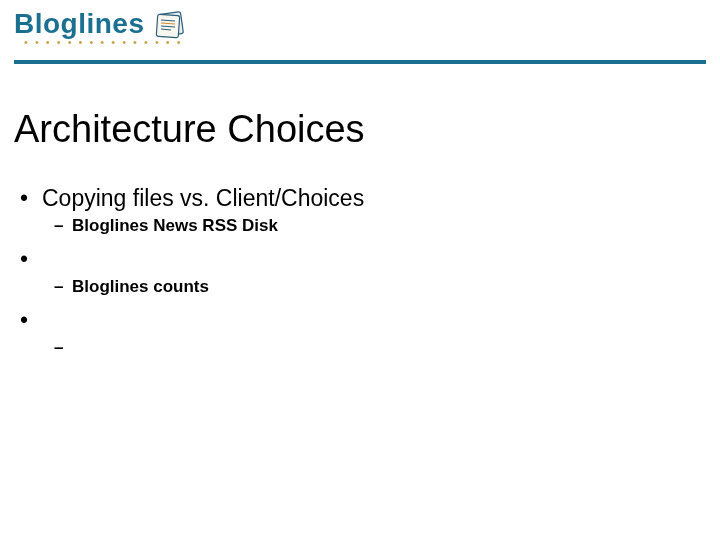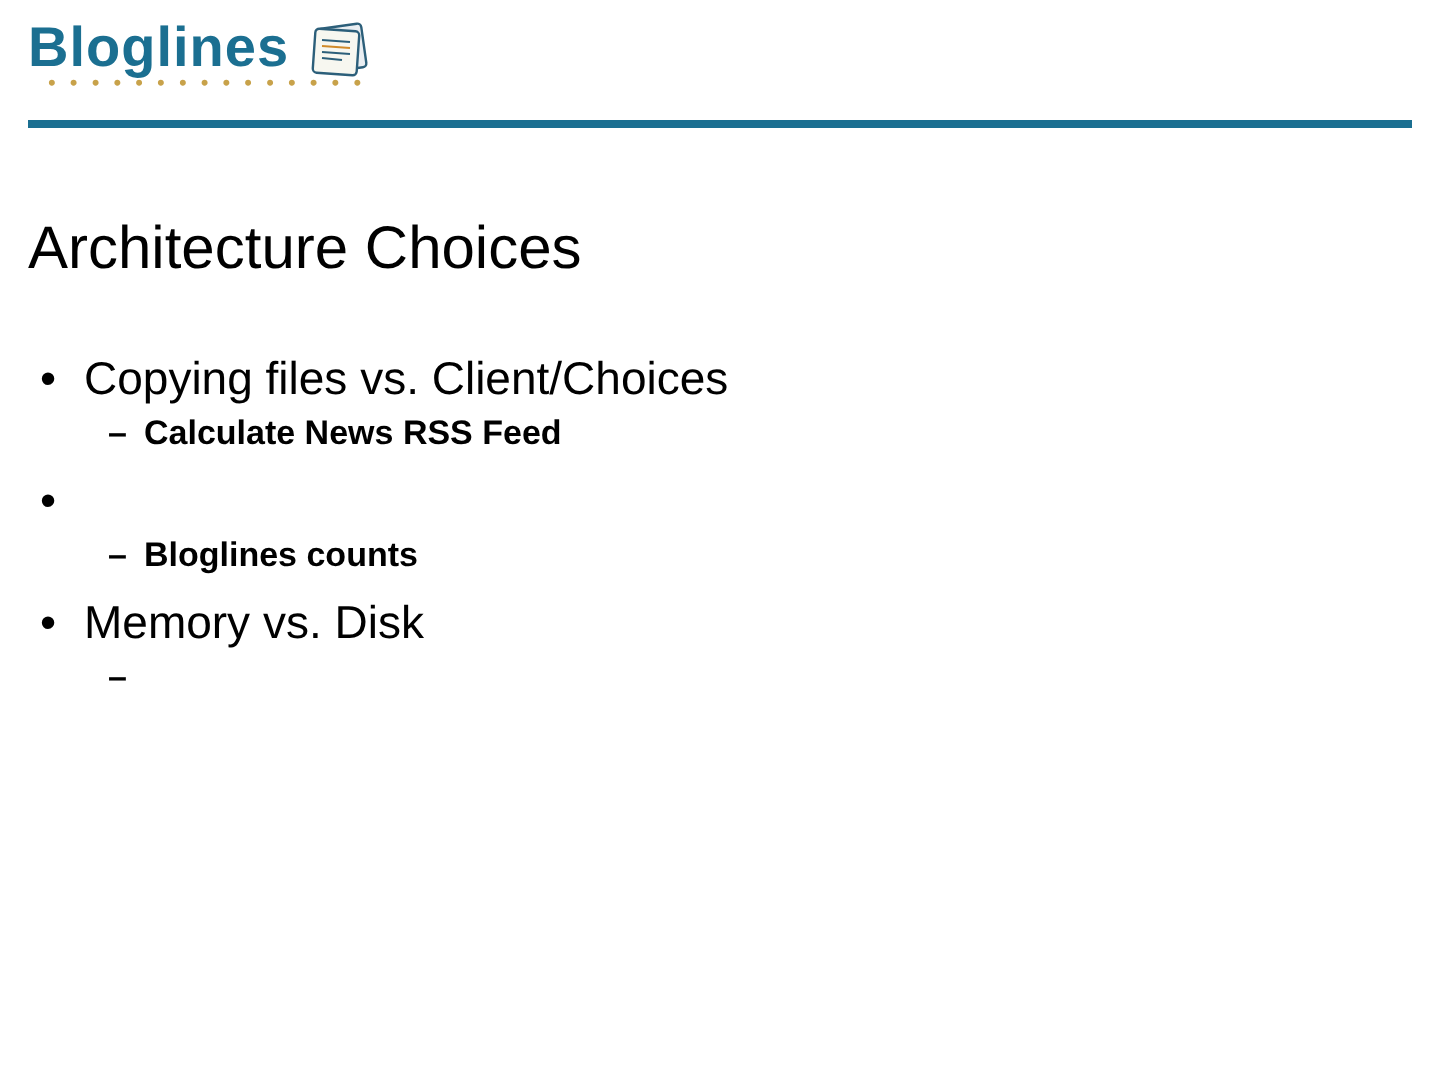--- a/index.html
+++ b/index.html
@@ -49,21 +49,21 @@
   .rule {
     position: absolute;
     left: 14px;
     right: 14px;
     top: 60px;
     height: 0;
     border-top: 4px solid #1b6f91;
   }
   .title {
     margin: 38px 0 0 14px;
-    font-size: 30px;
+    font-size: 38px;
     font-weight: 400;
     color: #000;
   }
   .content {
     margin-top: 34px;
     padding-left: 20px;
   }
   .bullet-l1 {
     display: flex;
     align-items: baseline;
@@ -114,34 +114,33 @@
   <h1 class="title">Architecture Choices</h1>
 
   <div class="content">
 
     <div class="bullet-l1">
       <span class="dot">•</span>
       <span>Copying files vs. Client/Choices</span>
     </div>
     <div class="bullet-l2">
       <span class="dash">–</span>
-      <span>Calculate News RSS Feed</span>
+      <span>Bloglines News RSS Disk</span>
     </div>
 
     <div class="bullet-l1">
       <span class="dot">•</span>
     </div>
     <div class="bullet-l2">
       <span class="dash">–</span>
       <span>Bloglines counts</span>
     </div>
 
     <div class="bullet-l1">
       <span class="dot">•</span>
-      <span>Memory vs. Disk</span>
     </div>
     <div class="bullet-l2">
       <span class="dash">–</span>
     </div>
 
   </div>
 
 </div>
 
 </body></html>

